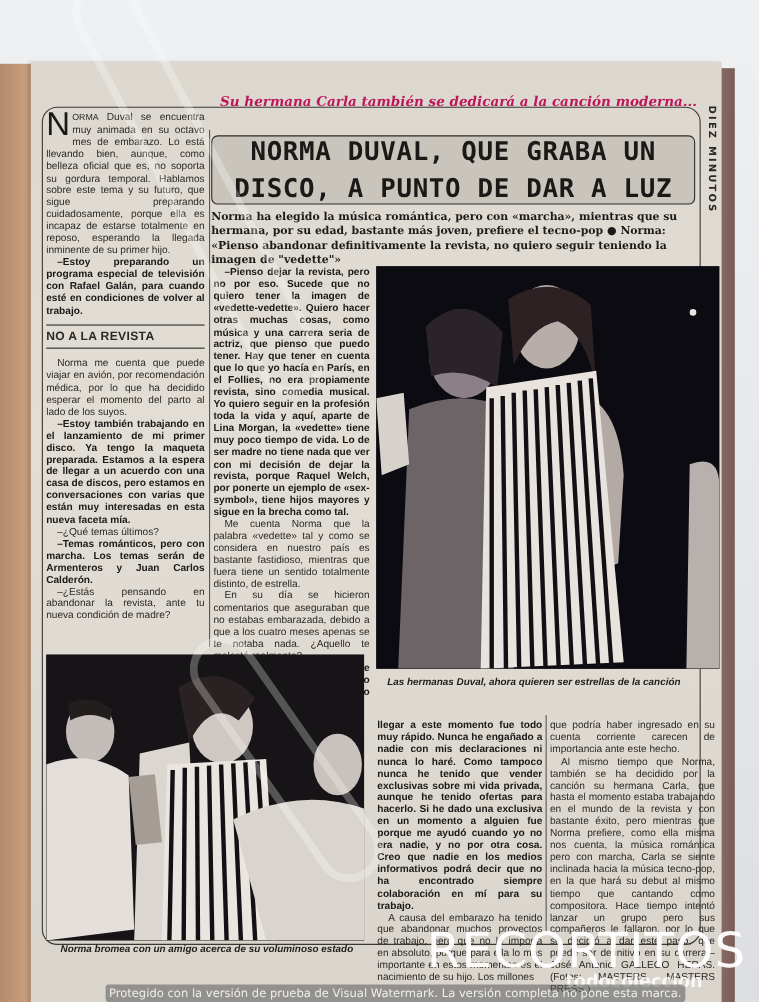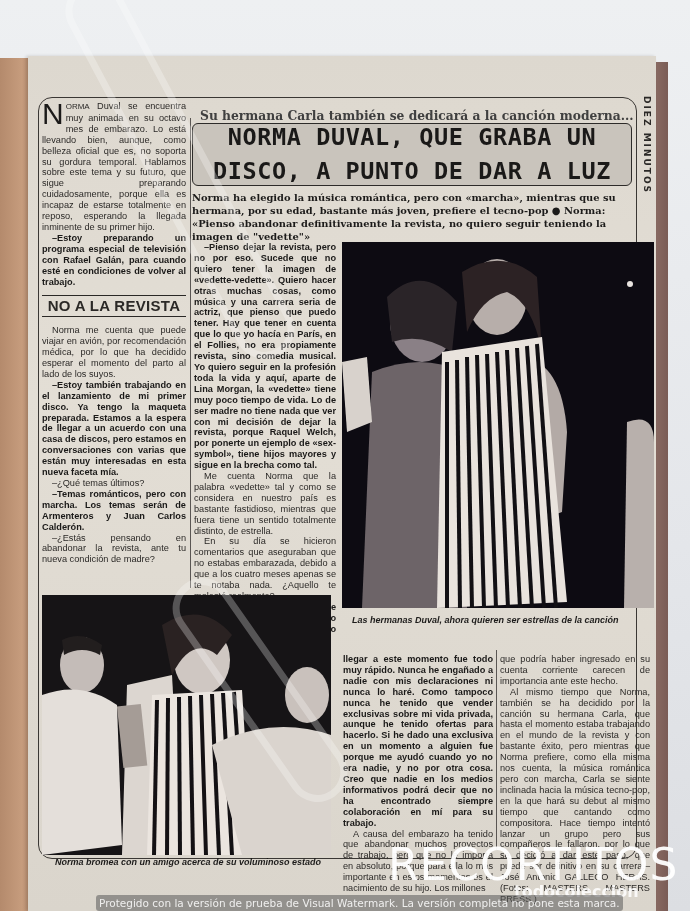--- a/index.html
+++ b/index.html
@@ -42,27 +42,27 @@
     .col p.noindent { text-indent: 0; }
     .dropcap {
       float: left; font-size: 30px; line-height: 24px; font-weight: normal;
       margin-right: 2px; margin-top: 1px; color: #1b1a19;
       font-family: "Liberation Sans", sans-serif;
     }
     .smallcaps { font-size: 8px; }
     .section-head {
       margin: 8px 0 8px 0; padding: 5px 0 4px 0;
       border-top: 1.5px solid #2a2826; border-bottom: 1.5px solid #2a2826;
-      text-align: center; font-weight: bold; font-size: 15px; letter-spacing: 0.3px;
+      font-weight: bold; font-size: 11px; letter-spacing: 0.3px;
       text-indent: 0;
     }
     .kicker {
-      position: absolute; left: 200px; top: 108px; width: 434px;
-      font-family: "DejaVu Serif", serif; font-weight: bold;
-      font-size: 12.3px; color: #404040; white-space: nowrap;
+      position: absolute; left: 200px; top: 84px; width: 434px;
+      font-family: "DejaVu Serif", serif; font-style: italic; font-weight: bold;
+      font-size: 12.3px; color: #be185d; white-space: nowrap;
     }
     .headline-box {
       position: absolute; left: 192px; top: 123px; width: 440px; height: 63px;
       border: 1.5px solid #2d2b29; border-radius: 6px;
       background: #c9c4bc;
       display: flex; flex-direction: column; justify-content: space-between; align-items: center;
     }
     .headline-line {
       font-family: "DejaVu Sans Mono", monospace; font-weight: bold;
       font-size: 23.5px; line-height: 27px; color: #1a1918; letter-spacing: 0.6px;

